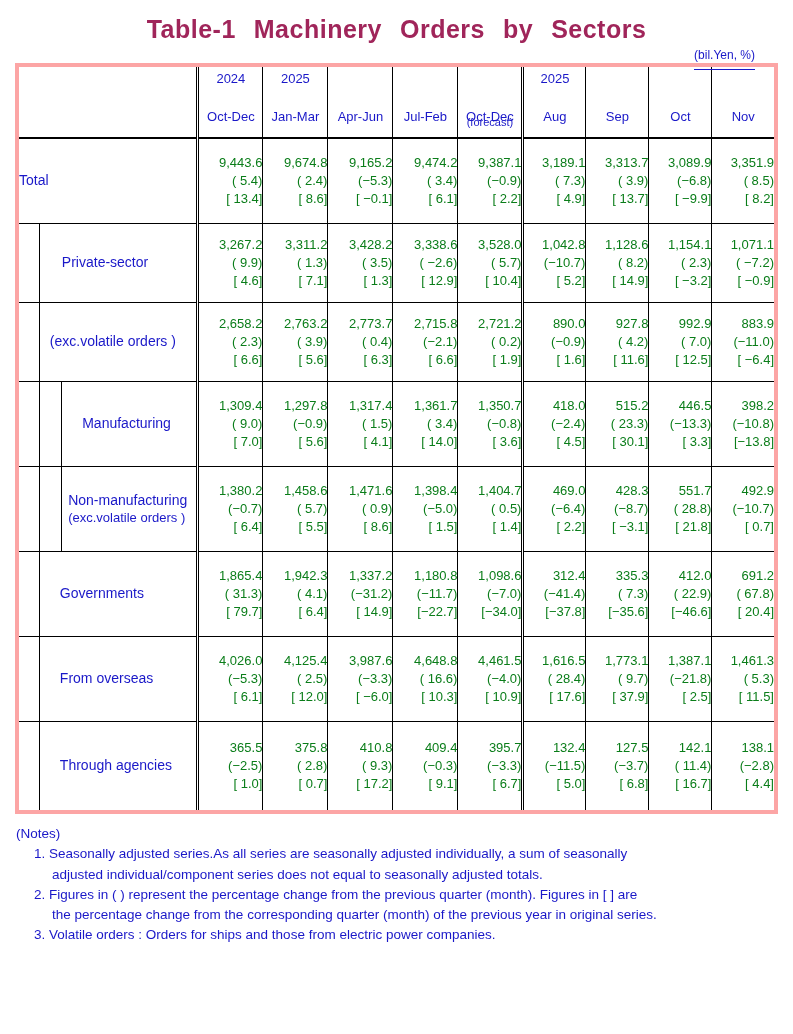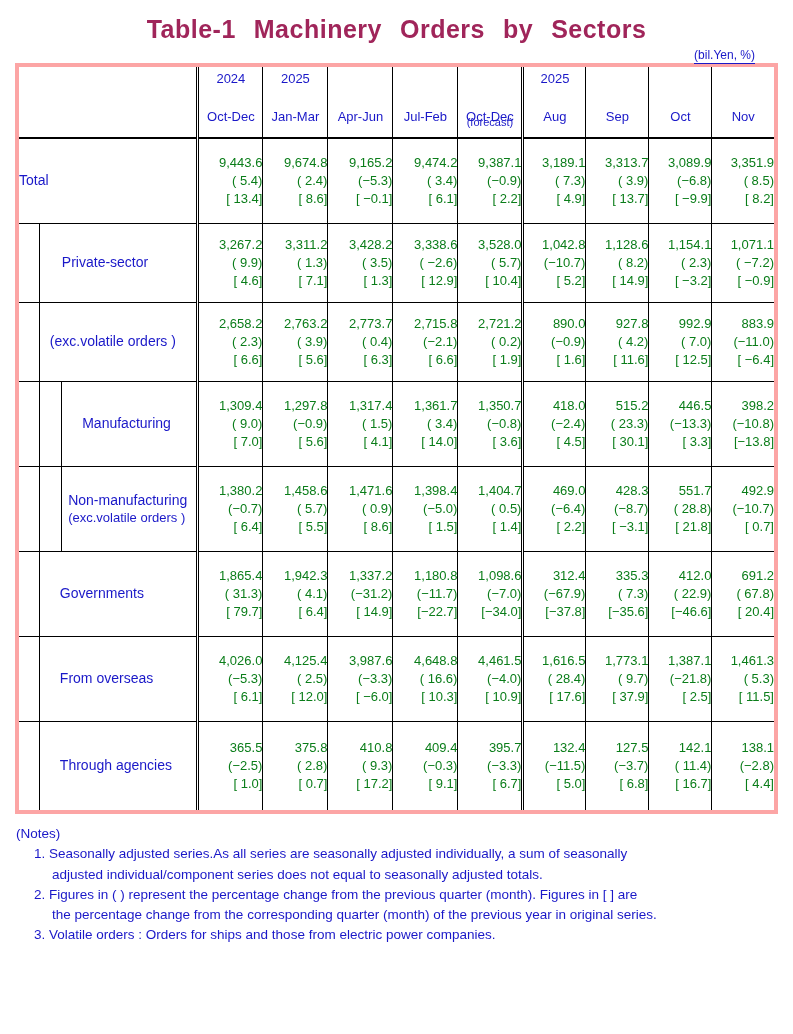--- a/index.html
+++ b/index.html
@@ -30,21 +30,21 @@
   
   #unit-note {
     text-align: right;
     color: #1a18c8;
     font-size: 12px;
     padding: 7px 38px 2px 0;
     line-height: 1;
   }
   #unit-note span {
     border-bottom: 1px solid #1a18c8;
-    padding-bottom: 1px;
+    padding-bottom: 7px;
   }
 
   
   #table-wrap { padding: 0 15px; }
   table.main {
     border-collapse: collapse;
     table-layout: fixed;
     width: 763px;
     border: 4px solid #fca5a5;
   }
@@ -494,21 +494,21 @@
       <span class="q">(−11.7)</span>
       <span class="y">[−22.7]</span>
     </td>
     <td class="num thick-r">
       <span class="v">1,098.6</span>
       <span class="q">(−7.0)</span>
       <span class="y">[−34.0]</span>
     </td>
     <td class="num">
       <span class="v">312.4</span>
-      <span class="q">(−67.9)</span>
+      <span class="q">(−41.4)</span>
       <span class="y">[−37.8]</span>
     </td>
     <td class="num">
       <span class="v">335.3</span>
       <span class="q">( 7.3)</span>
       <span class="y">[−35.6]</span>
     </td>
     <td class="num">
       <span class="v">412.0</span>
       <span class="q">( 22.9)</span>

